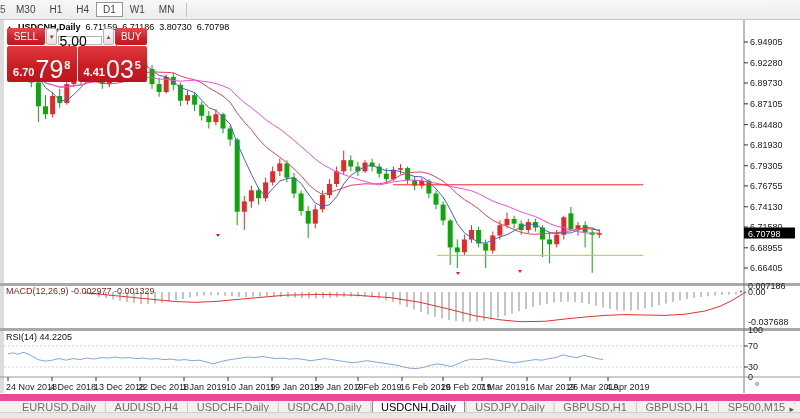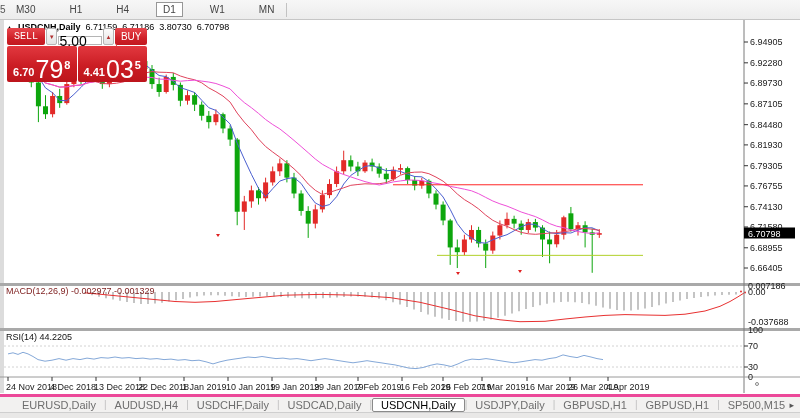--- a/index.html
+++ b/index.html
@@ -18,55 +18,55 @@
   
   .ohlc{position:absolute;left:6px;top:22px;font-size:9px;color:#000;display:flex;gap:5px;
         align-items:center;z-index:5;}
   .ohlc .tri{font-size:7px;}
   
   .ow{position:absolute;left:7px;top:28px;width:140px;z-index:6;font-family:"Liberation Sans",sans-serif;}
   .ow-row1{display:flex;height:17px;gap:1px;}
   .ow-btn{background:linear-gradient(180deg,#e8474d,#cf2028 60%,#c2181f);color:#fff;
           font-size:10px;display:flex;align-items:center;justify-content:center;
           border-radius:2px;cursor:pointer;}
-  .ow-sell{width:43px;font-family:Liberation Mono, monospace;}
+  .ow-sell{width:43px;}
   .ow-buy{width:36px;}
   .ow-spin{width:13px;background:linear-gradient(#fcfcfc,#e4e4e4);border:1px solid #b5b5b5;
            box-sizing:border-box;color:#b03030;font-size:6px;display:flex;align-items:center;
            justify-content:center;border-radius:2px;cursor:pointer;}
   .ow-vol{flex:1;background:#fff;border:1px solid #b5b5b5;box-sizing:border-box;
           font-size:14px;color:#000;display:flex;align-items:center;justify-content:flex-end;
           padding-right:14px;margin-top:8px;}
   .ow-row2{display:flex;gap:1px;margin-top:1px;height:36px;}
   .ow-price{flex:1;background:linear-gradient(180deg,#e2383f,#cb1d24 55%,#bd151c);
             border-radius:2px;color:#fff;display:flex;align-items:flex-end;
             justify-content:center;padding-bottom:2px;cursor:pointer;}
   .ow-price .sm{font-size:11px;font-weight:bold;margin:0 1px 2px 0;}
   .ow-price .big{font-size:25px;line-height:21px;font-weight:400;}
   .ow-price .sup{font-size:11px;font-weight:bold;transform:translateY(-9px);margin-left:1px;}
   
   .tabbar{position:absolute;left:0;top:394px;width:800px;height:18px;background:#f2f1f0;
-          border-top:3px solid #ec4899;display:flex;align-items:center;box-sizing:border-box;
+          border-top:7px solid #ec4899;display:flex;align-items:center;box-sizing:border-box;
           padding-left:14px;overflow:hidden;white-space:nowrap;}
   .tab{font-size:11px;color:#6e6e6e;padding:1px 8px;cursor:pointer;flex:0 0 auto;}
   .tab.active{background:#fff;border:1px solid #8a8a8a;color:#000;border-radius:2px;padding:0 8px;}
   .tab-sep{color:#c0c0c0;font-size:10px;flex:0 0 auto;}
   .tab-arrow{position:absolute;right:4px;top:3px;font-size:9px;color:#555;background:#f2f1f0;
              padding:0 2px;cursor:pointer;}
   .bottomstrip{position:absolute;left:0;top:412px;width:800px;height:6px;background:#e9e8e7;
                border-top:1px solid #cfcfcf;box-sizing:border-box;}
 </style>
 </head>
 <body>
 
 <div class="root">
 
   <div class="toolbar">
     <span class="tf-partial">5</span>
-    <span id="tf-buttons" style="display:flex;align-items:center;gap:20px;">
+    <span id="tf-buttons" style="display:flex;align-items:center;">
         <span class="tf-btn">M30</span>
         <span class="tf-btn">H1</span>
         <span class="tf-btn">H4</span>
         <span class="tf-btn active">D1</span>
         <span class="tf-btn">W1</span>
         <span class="tf-btn">MN</span>
       </span>
     <span class="tf-sep"></span>
   </div>
 

